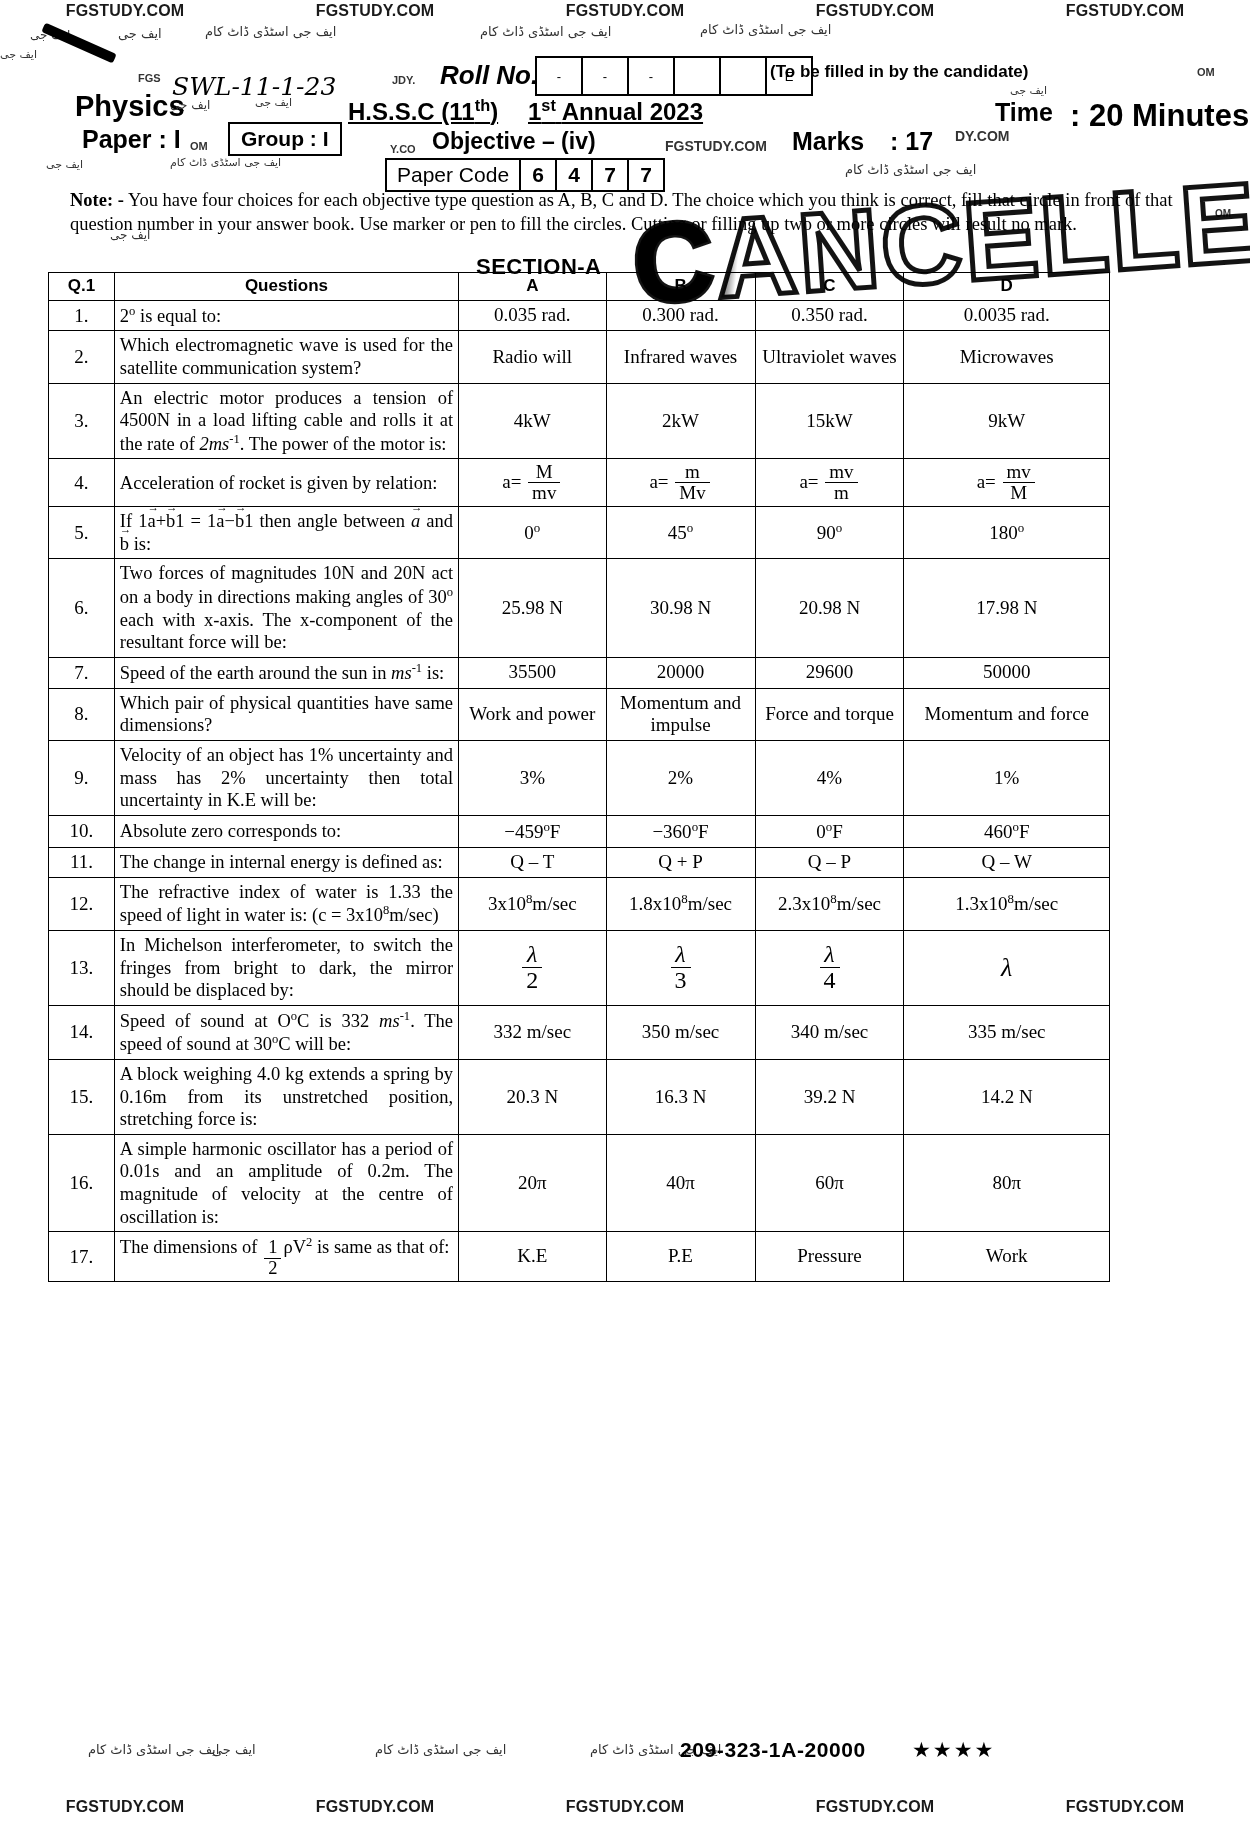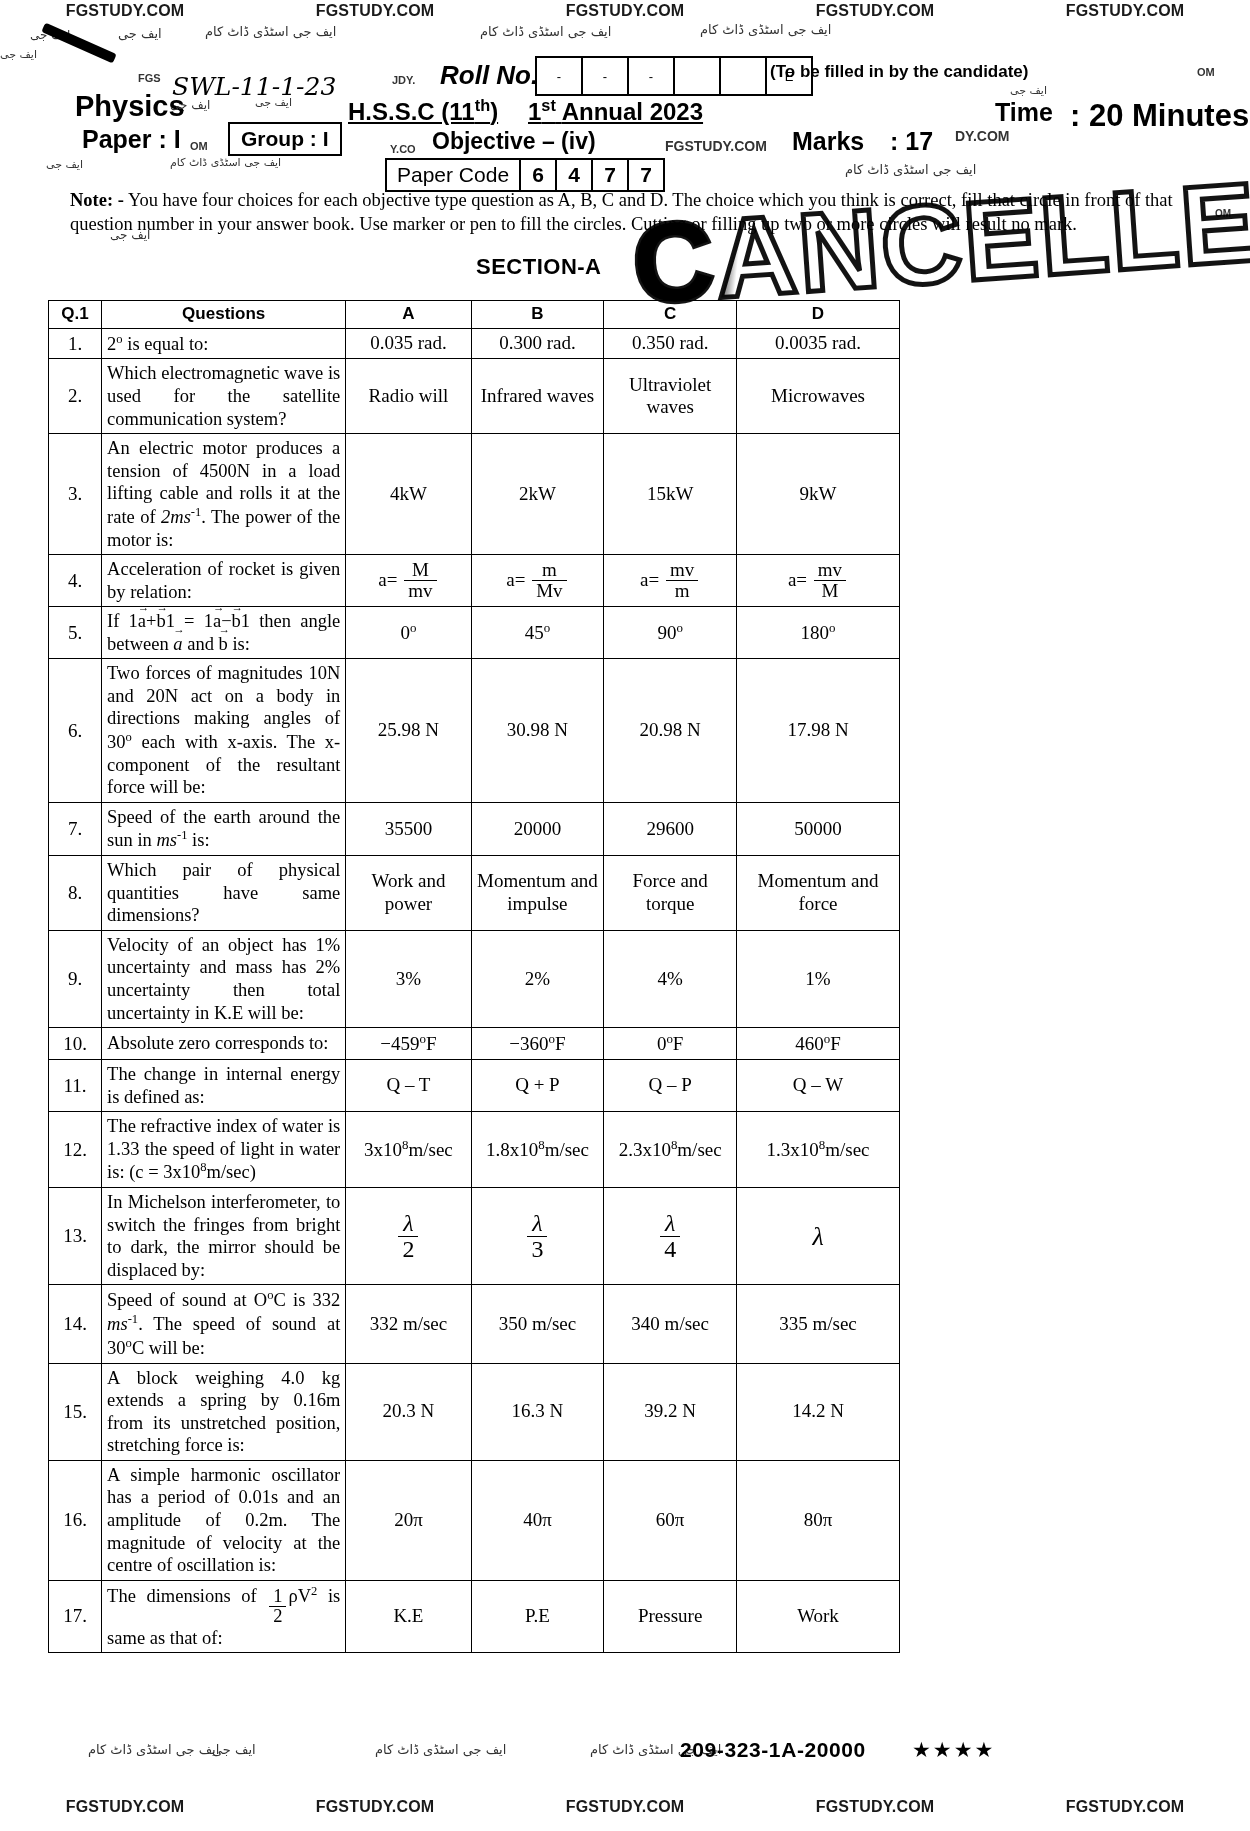--- a/index.html
+++ b/index.html
@@ -38,21 +38,21 @@
       border-right:2px solid #000;font-family:"Liberation Sans",sans-serif;font-weight:bold;font-size:21px;}
   .pcodebox .d:last-child{border-right:none;}
 
   .note{position:absolute;left:70px;top:188px;width:1120px;font-size:18.5px;line-height:1.32;}
   .note b{font-weight:bold;}
 
   .section-a{position:absolute;left:476px;top:254px;font-family:"Liberation Sans",sans-serif;
       font-weight:bold;font-size:22px;letter-spacing:.5px;}
 
   
-  table.qt{position:absolute;left:48px;top:300px;width:852px;border-collapse:collapse;}
+  table.qt{position:absolute;left:48px;top:272px;width:1062px;border-collapse:collapse;}
   table.qt td,table.qt th{border:1.6px solid #000;padding:3px 5px;vertical-align:middle;}
   table.qt th{font-family:"Liberation Sans",sans-serif;font-weight:bold;font-size:17px;text-align:center;}
   .c-num{width:58px;text-align:center;font-size:19px;}
   .c-q{width:358px;font-size:18.5px;line-height:1.22;text-align:justify;}
   .c-opt{width:142px;text-align:center;font-size:19px;line-height:1.2;}
   .c-opt.last{width:205px;}
   sup{font-size:.68em;vertical-align:super;}
   .vec{position:relative;display:inline-block;}
   .vec::after{content:"→";position:absolute;left:0;top:-0.82em;font-size:.62em;width:100%;text-align:center;}
   .frac{display:inline-block;vertical-align:middle;text-align:center;line-height:1.05;margin:0 2px;}

